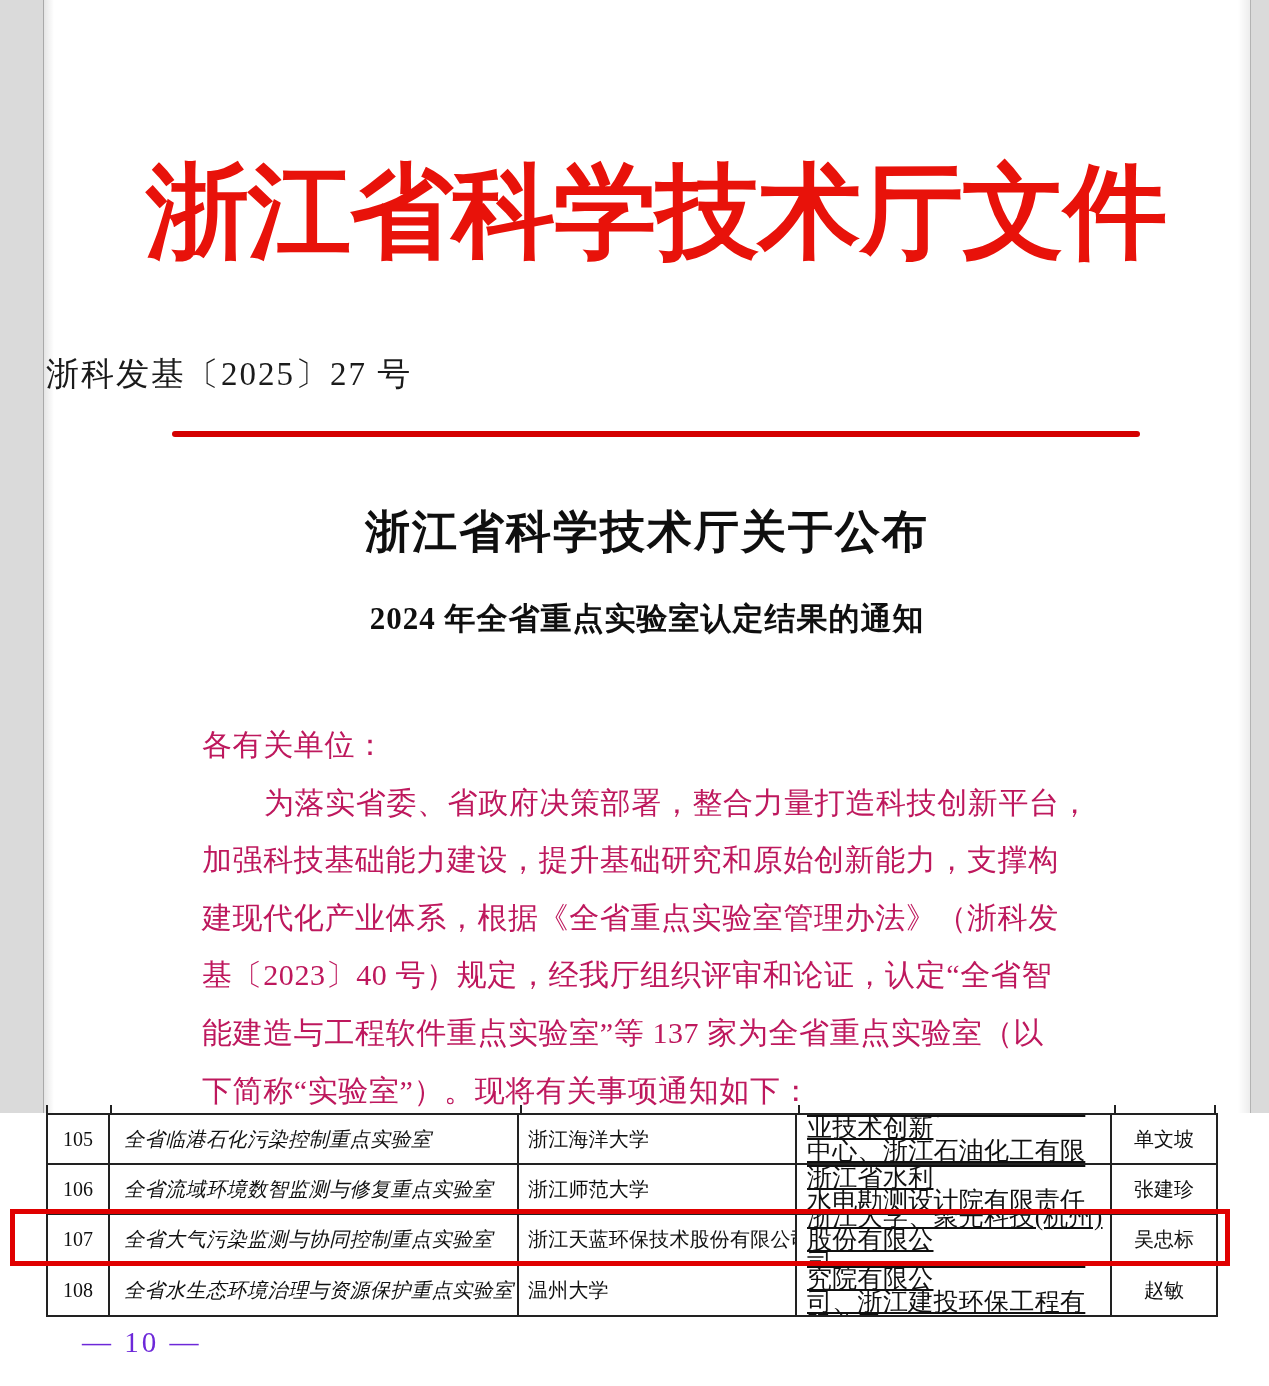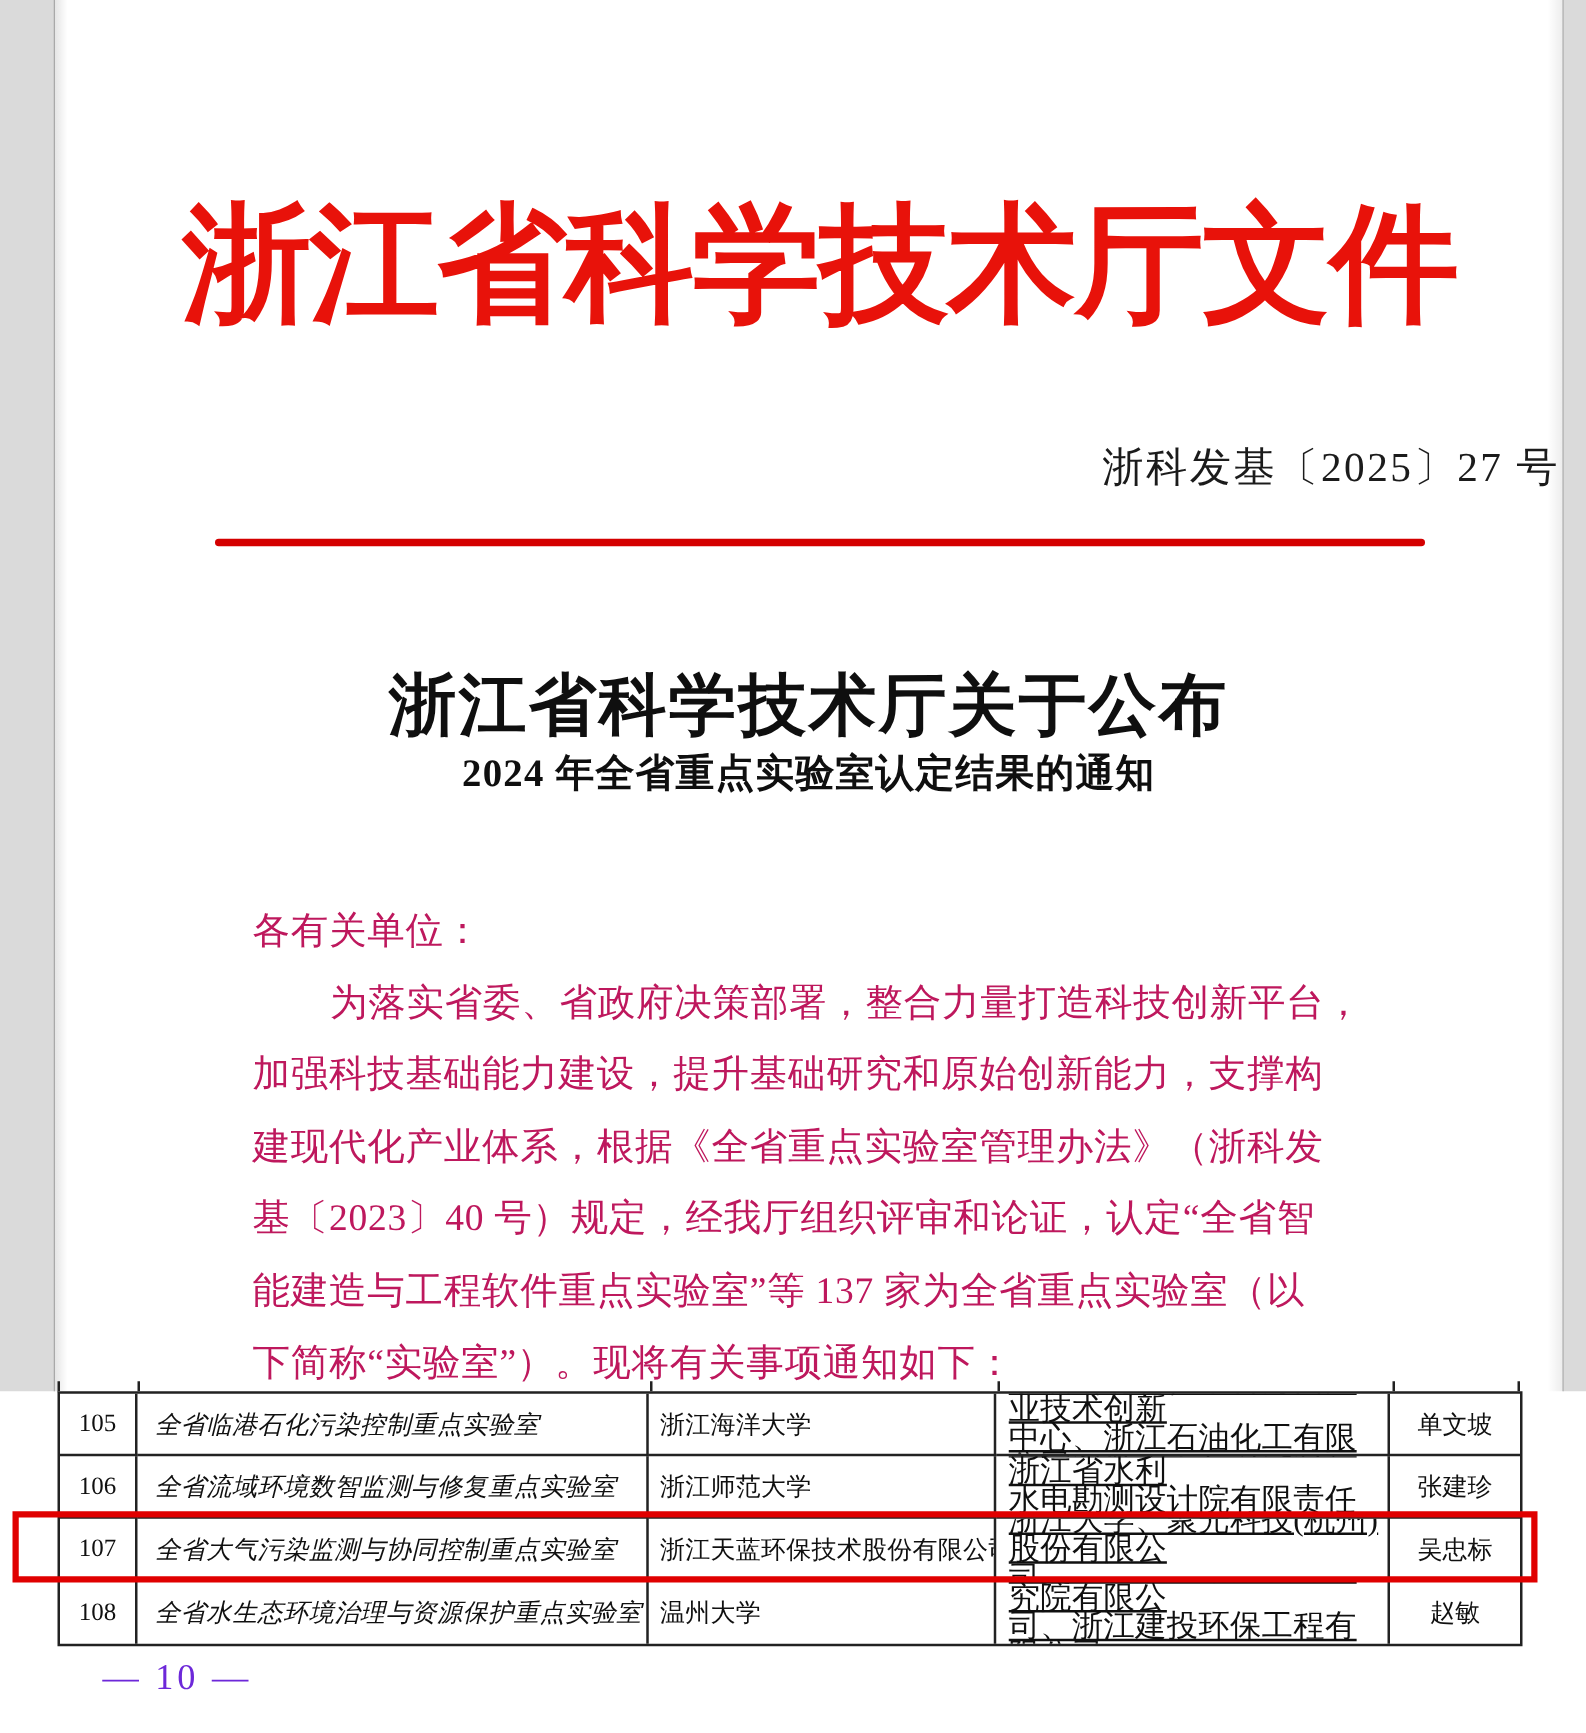--- a/index.html
+++ b/index.html
@@ -18,34 +18,34 @@
   .edge-shadow.r{left:1238px;width:12px;background:linear-gradient(to left,rgba(0,0,0,0.07),rgba(0,0,0,0));}
 
   
   .masthead{
     position:absolute;left:46px;top:156px;width:1202px;
     text-align:center;padding-left:18px;box-sizing:border-box;
     font-size:103px;font-weight:bold;color:#e8120a;
     letter-spacing:-1px;white-space:nowrap;line-height:1.1;
   }
   .doc-number{
-    position:absolute;left:46px;top:352px;width:1202px;text-align:right;
+    position:absolute;left:46px;top:352px;width:1202px;text-align:left;
     font-size:33px;color:#1b1b1b;letter-spacing:2px;white-space:nowrap;
   }
   .red-rule{
     position:absolute;left:172px;top:431px;width:968px;height:6px;
     background:#d40000;border-radius:3px;
   }
 
   
   .notice-title{
     position:absolute;left:46px;width:1202px;text-align:center;
     font-weight:bold;color:#0f0f0f;white-space:nowrap;
   }
-  .nt1{top:528px;font-size:54px;letter-spacing:2px;}
+  .nt1{top:502px;font-size:45px;letter-spacing:2px;}
   .nt2{top:598px;font-size:31px;letter-spacing:1px;}
 
   
   .body-text{
     position:absolute;left:202px;top:716px;width:934px;
     font-size:30px;line-height:57.6px;letter-spacing:0.6px;color:#be185d;
   }
   .body-line{white-space:nowrap;}
   .body-line.indent{text-indent:62px;}
 

